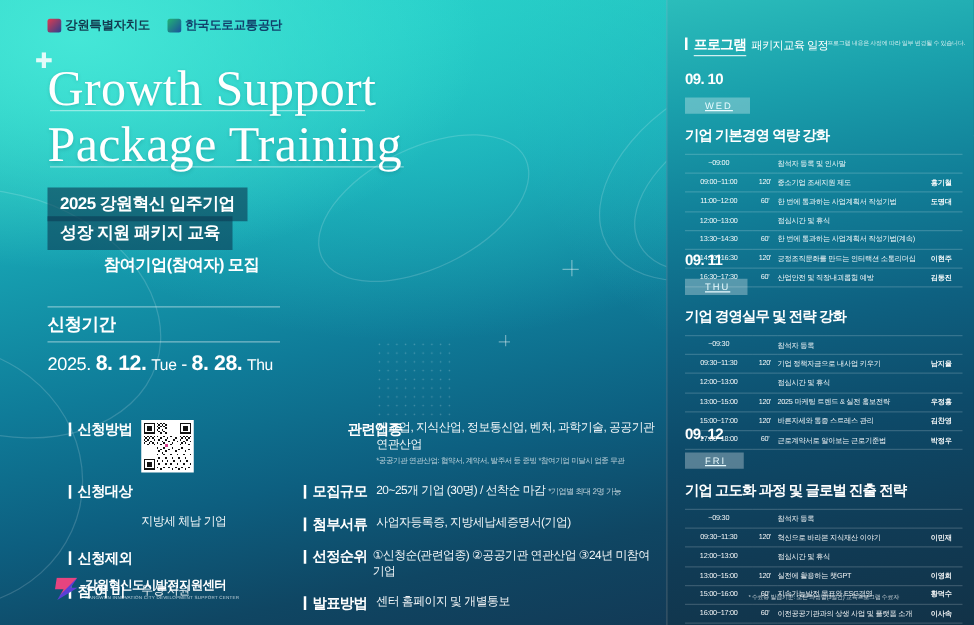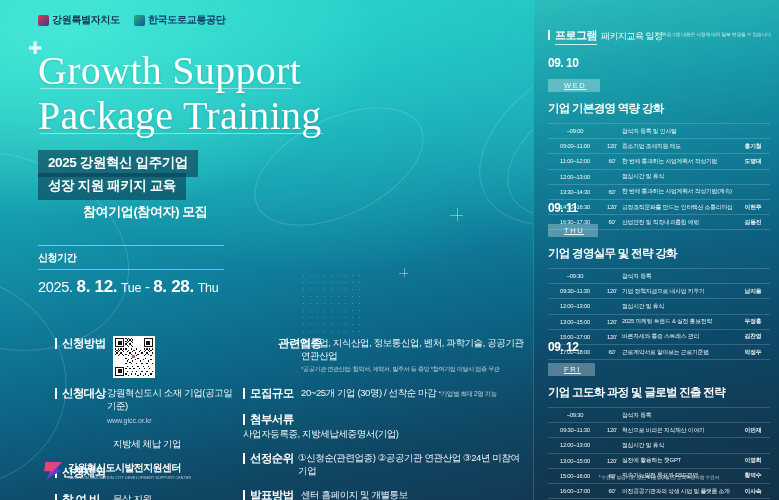--- a/index.html
+++ b/index.html
@@ -42,21 +42,21 @@
     font-size:40px;line-height:45px;font-weight:400;color:#ffffff;
     letter-spacing:.3px;text-shadow:0 1px 3px rgba(0,60,70,.18);}
   .title-rule{position:absolute;left:40px;height:1px;background:rgba(255,255,255,.45);}
 
   .kbox{position:absolute;left:38px;background:rgba(12,60,84,.62);
     color:#fff;font-size:13.5px;font-weight:700;padding:4px 10px 5px;letter-spacing:-.4px;}
   .kplain{position:absolute;left:38px;color:#ffffff;font-size:13px;font-weight:700;letter-spacing:-.4px;margin-left:45px;}
 
   .applywrap{position:absolute;left:38px;top:245px;width:186px;}
   .applywrap .hr{height:1px;background:rgba(255,255,255,.45);}
-  .applylabel{font-size:10px;font-weight:700;color:#fff;letter-spacing:-.4px;padding:5px 0 4px;}
+  .applylabel{font-size:14px;font-weight:700;color:#fff;letter-spacing:-.4px;padding:5px 0 4px;}
   .applydate{padding-top:7px;font-size:14.5px;color:#ffffff;letter-spacing:-.3px;white-space:nowrap;}
   .applydate b{font-size:17px;font-weight:700;}
   .applydate .wd{font-size:12.5px;}
 
   
   .col{position:absolute;}
   .inforow{display:flex;align-items:flex-start;margin-bottom:6px;}
   .infolabel{display:flex;align-items:center;font-size:11.5px;font-weight:700;color:#fff;letter-spacing:-.6px;white-space:nowrap;}
   .infolabel .bar{display:inline-block;width:2px;height:11px;background:#fff;margin-right:5px;}
   .infoval{font-size:9.5px;color:rgba(255,255,255,.94);letter-spacing:-.4px;line-height:13px;}
@@ -196,24 +196,20 @@
             <rect x="13" y="13" width="2" height="2" fill="#d23f8c"></rect>
           </svg>
         </span>
       </div>
 
       <div class="inforow" style="margin-bottom:10px;">
         <span class="infolabel" style="width:58px;">
           <span class="bar"></span>
           <span>신청대상</span>
         </span>
-        <span class="infoval">
-          <span>강원혁신도시 소재 기업(공고일 기준)</span>
-          <span class="url">www.gicc.or.kr</span>
-        </span>
       </div>
 
       <div class="inforow" style="margin-bottom:12px;">
         <span class="infolabel" style="width:58px;margin-top:28px;">
           <span class="bar"></span>
           <span>신청제외</span>
         </span>
         <span class="infoval">지방세 체납 기업</span>
       </div>
 
@@ -242,21 +238,21 @@
         <span class="infolabel" style="width:58px;">
           <span class="bar"></span>
           <span>모집규모</span>
         </span>
         <span class="infoval">
           <span>20~25개 기업 (30명) / 선착순 마감</span>
           <span class="tiny">*기업별 최대 2명 가능</span>
         </span>
       </div>
 
-      <div class="inforow" style="margin-bottom:11px;flex-direction:column;">
+      <div class="inforow" style="margin-bottom:11px;">
         <span class="infolabel" style="width:58px;">
           <span class="bar"></span>
           <span>첨부서류</span>
         </span>
         <span class="infoval">사업자등록증, 지방세납세증명서(기업)</span>
       </div>
 
       <div class="inforow" style="margin-bottom:11px;">
         <span class="infolabel" style="width:58px;">
           <span class="bar"></span>

